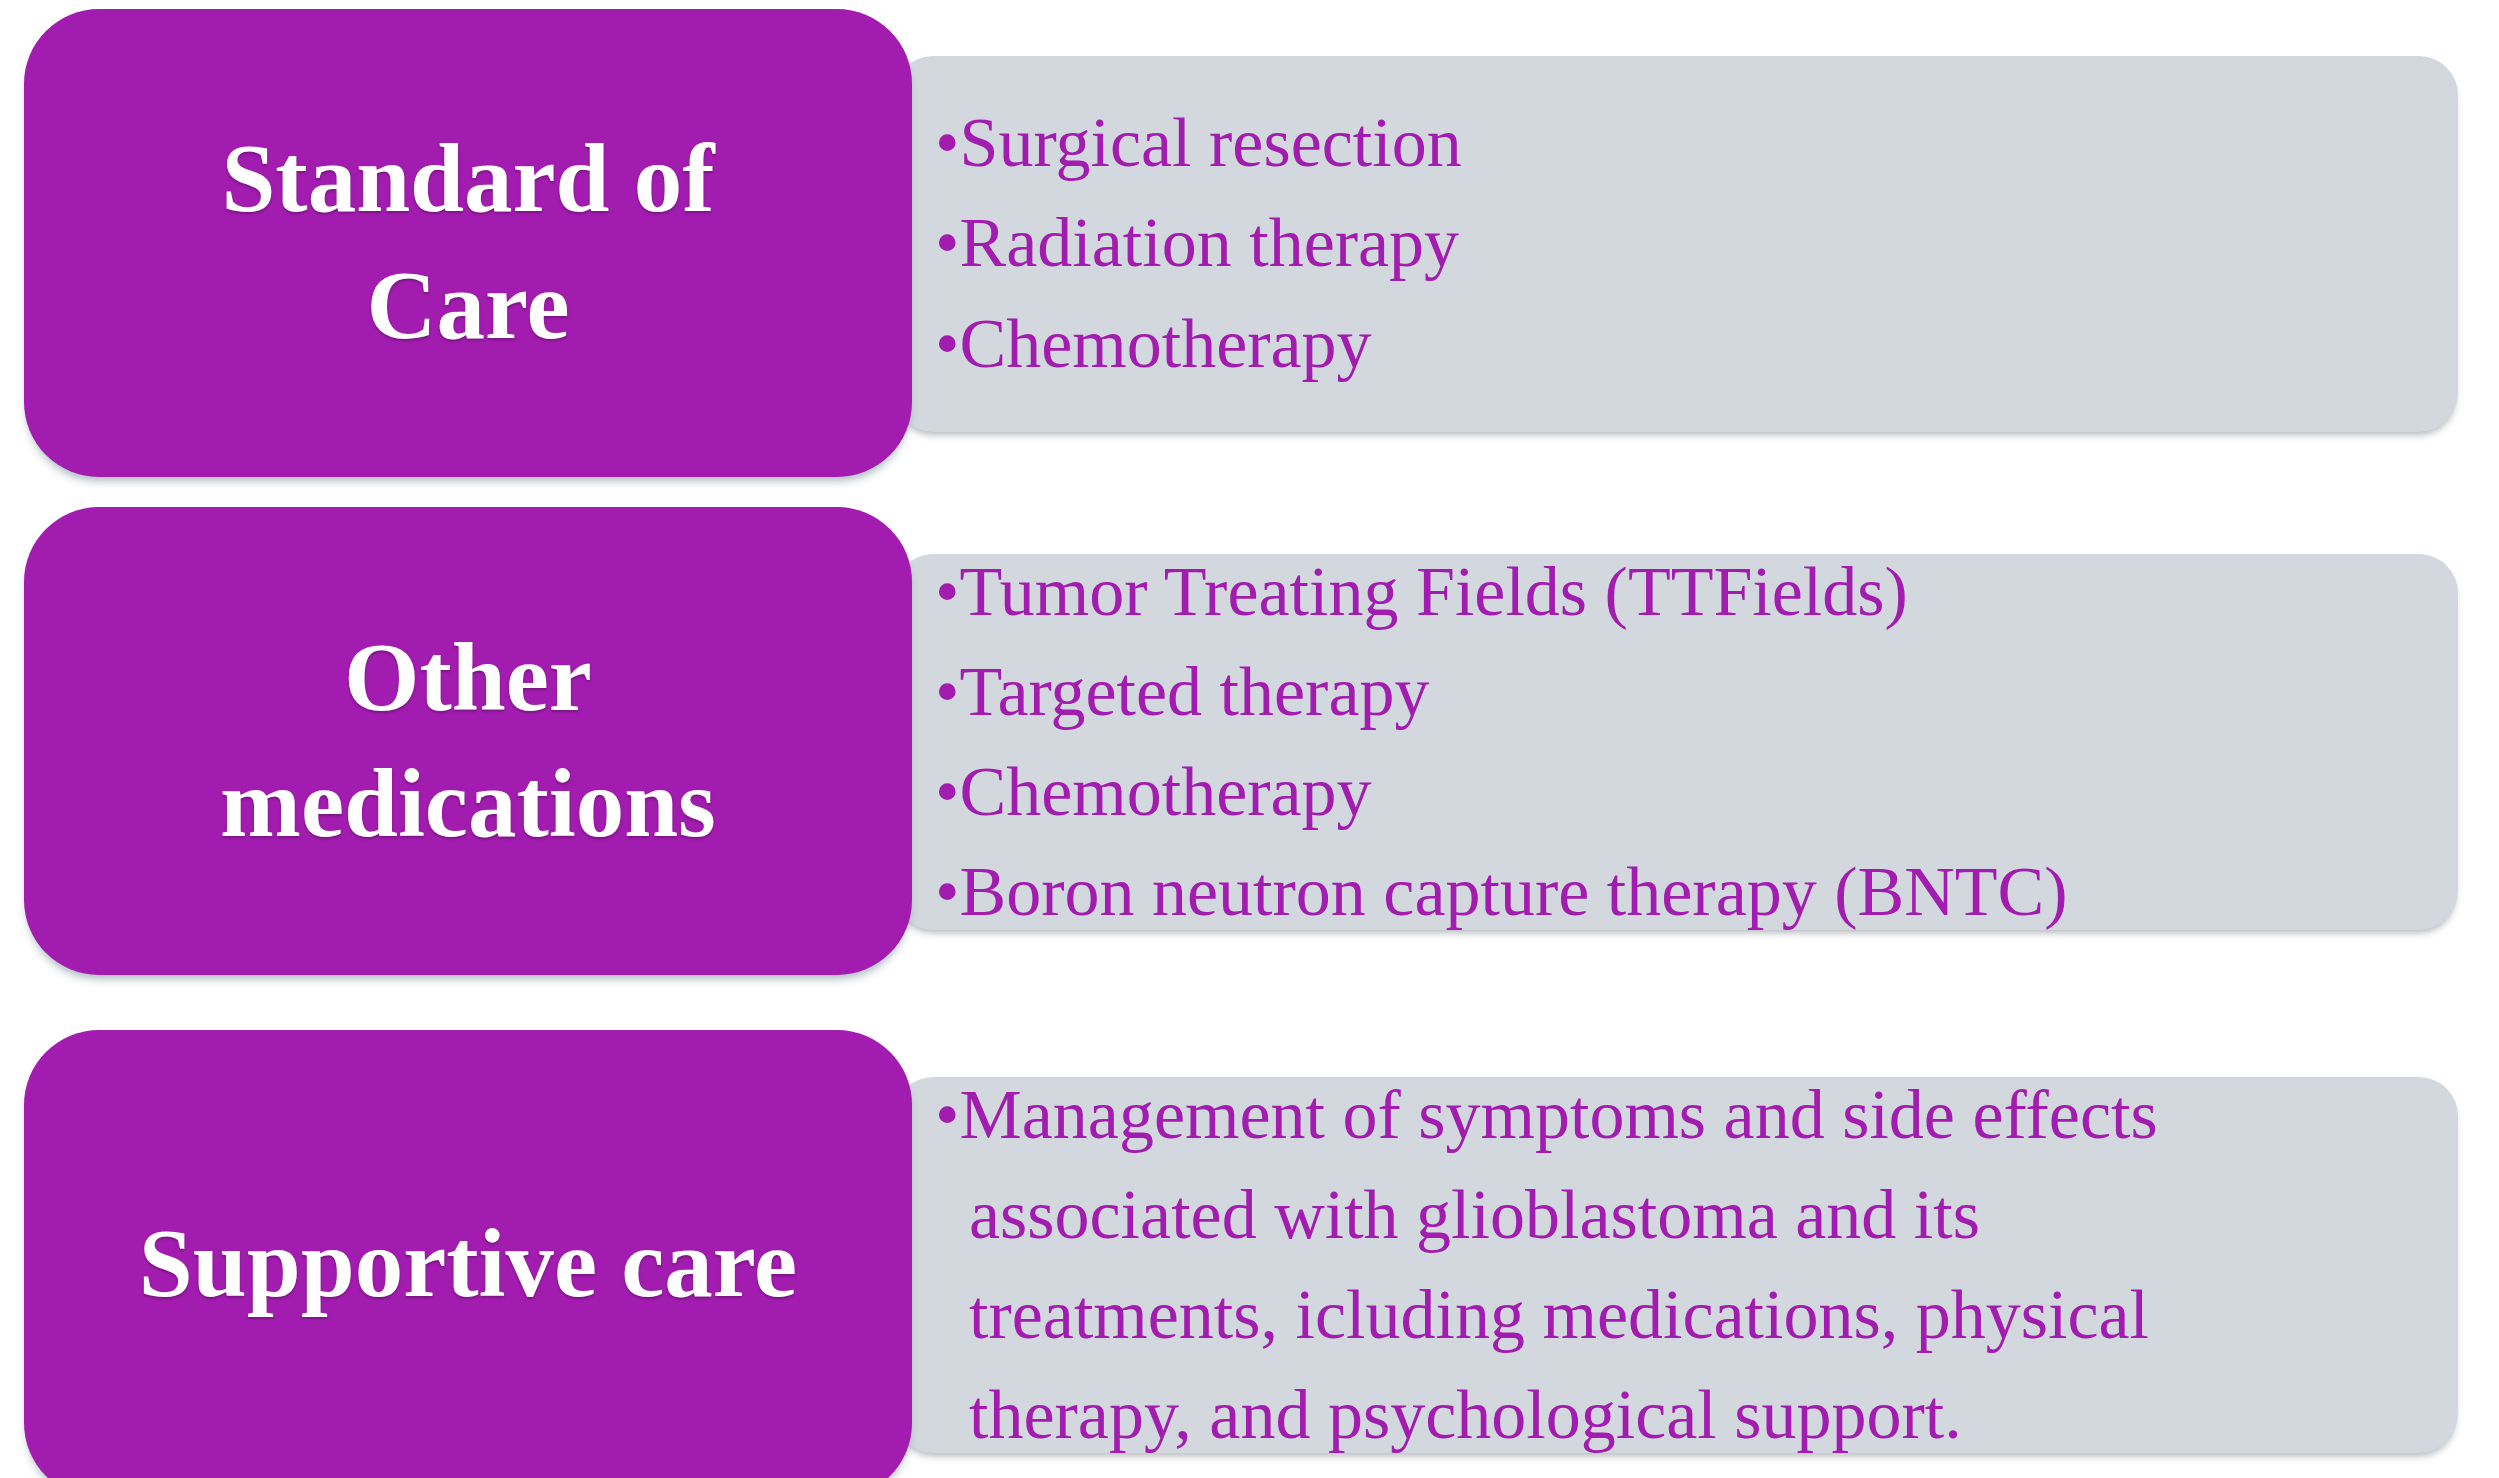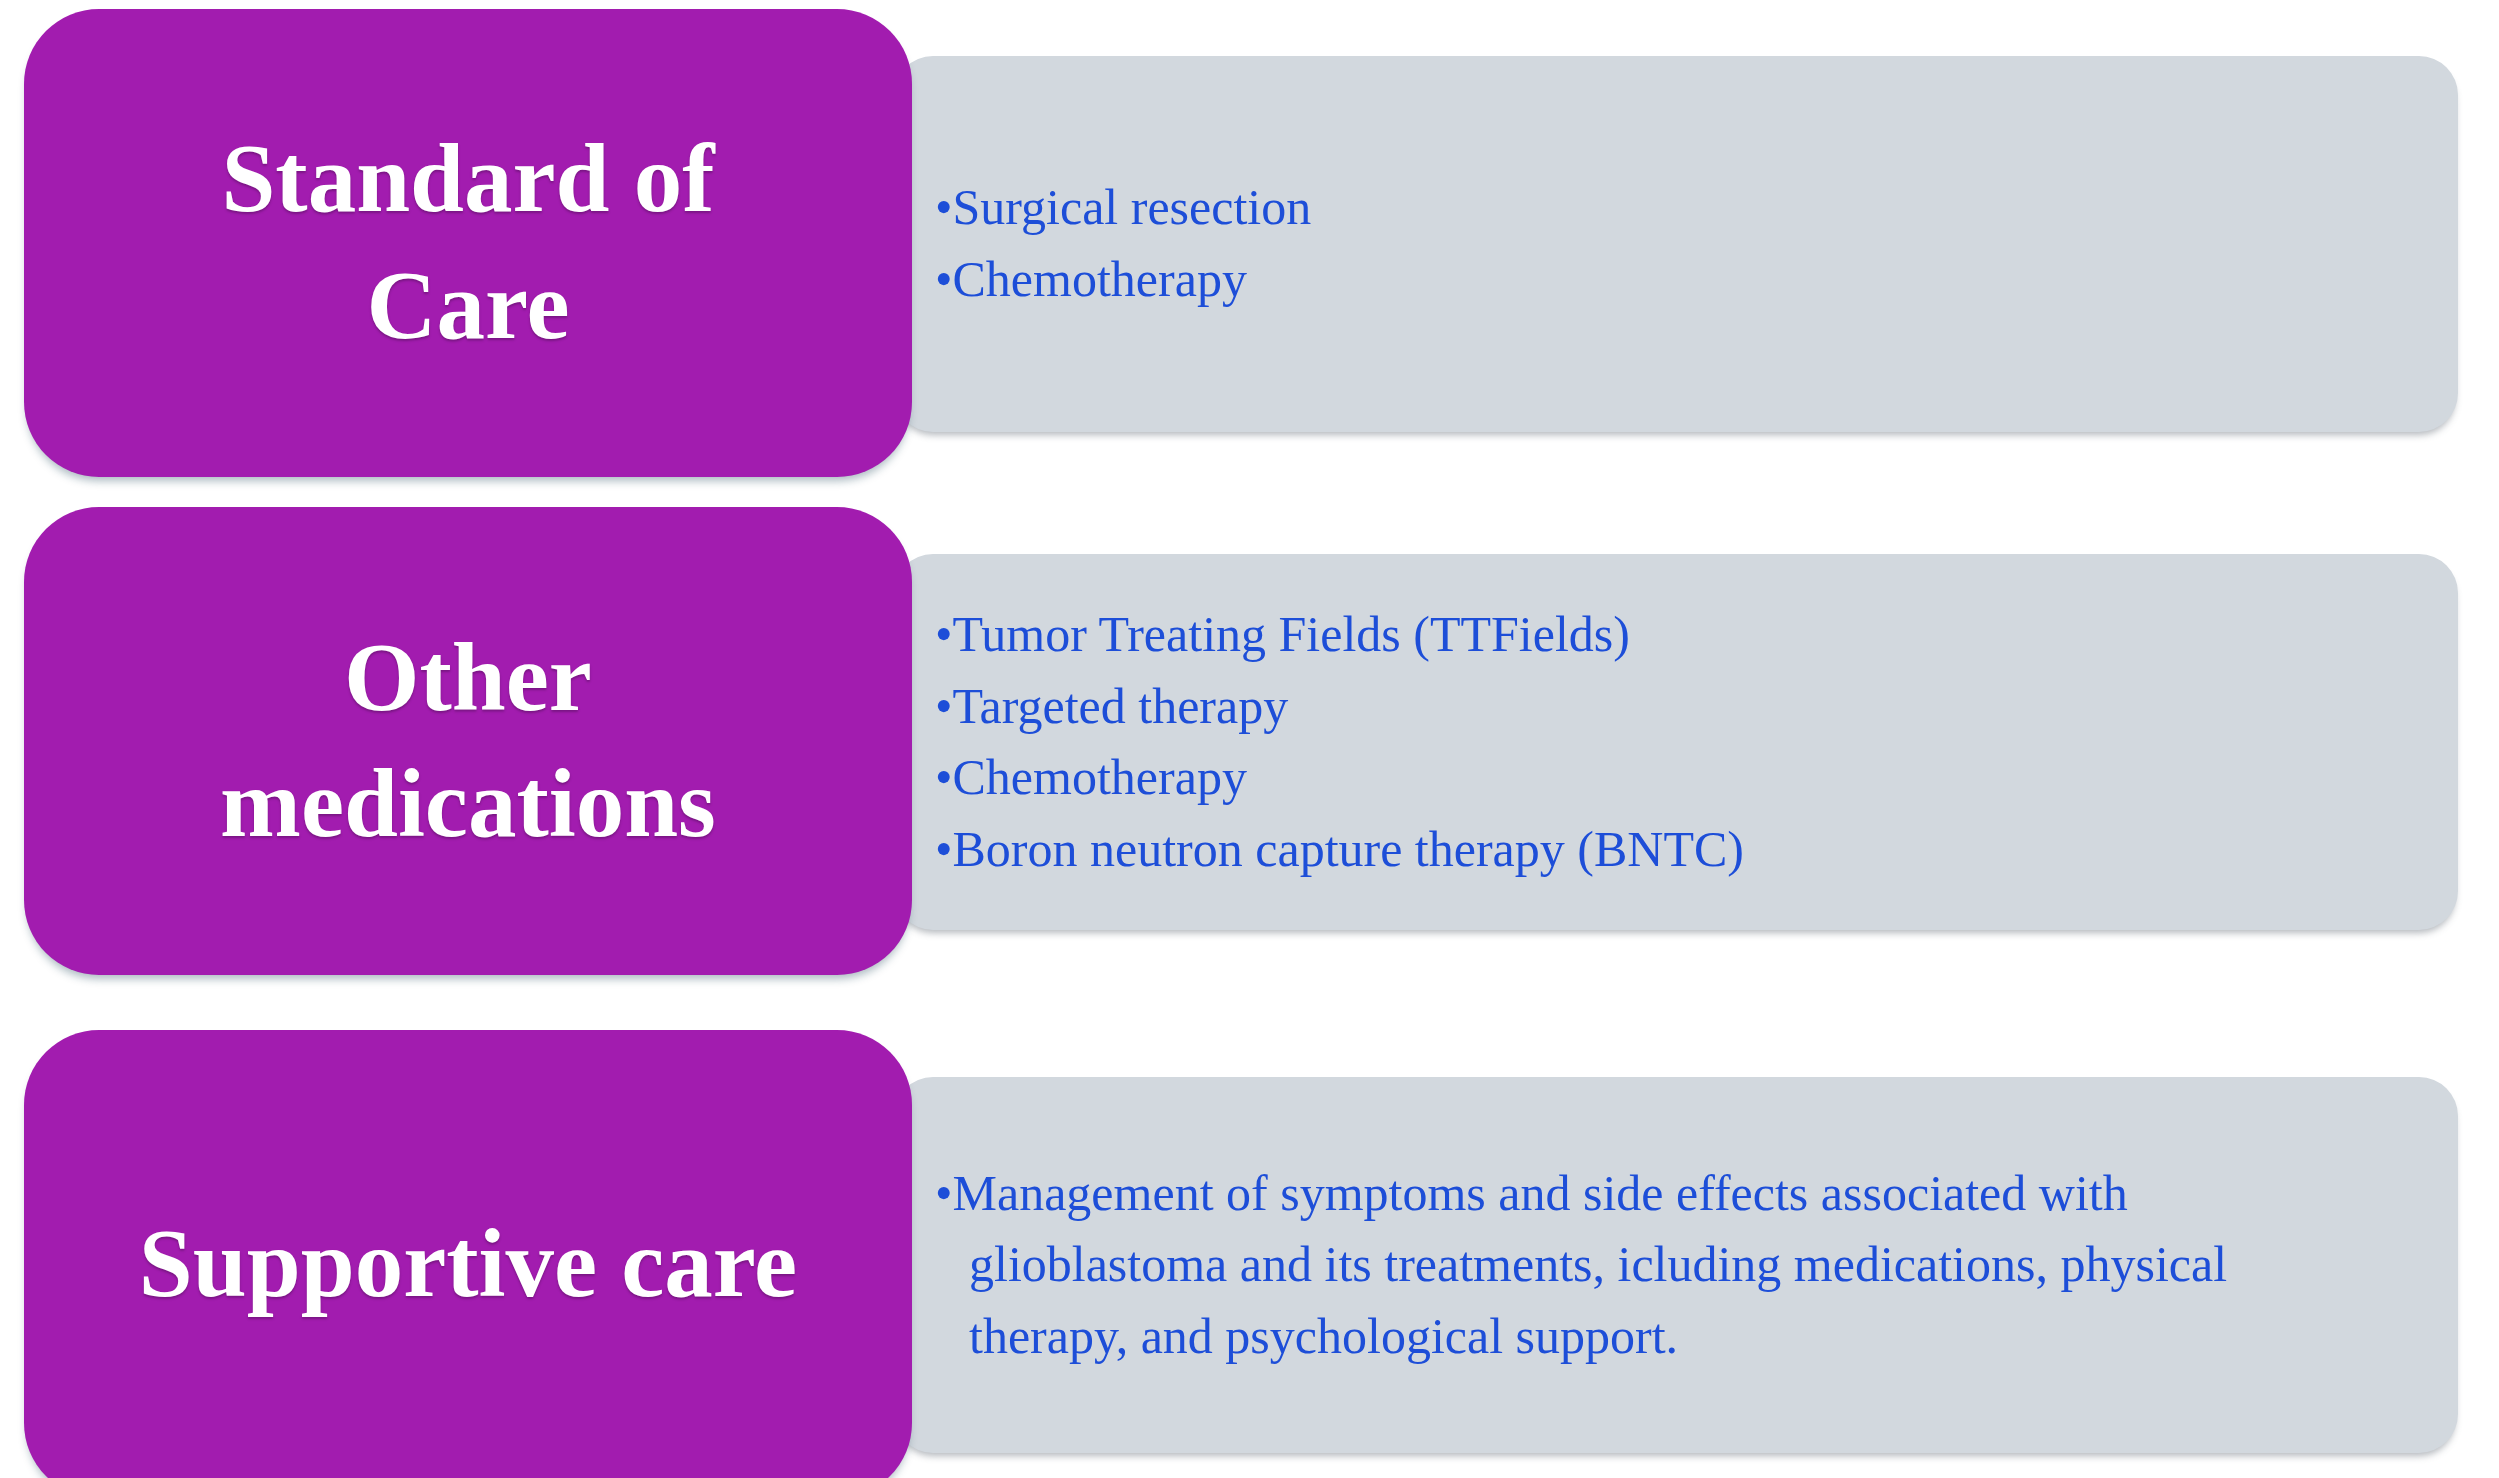--- a/index.html
+++ b/index.html
@@ -65,42 +65,43 @@
     color: #ffffff;
     font-weight: bold;
     font-size: 97px;
     line-height: 1.3;
     text-shadow: 0 1.7px 2.5px rgba(0,0,0,0.25);
   }
   ul.bullets {
     list-style: none;
     margin: 0;
     padding: 0;
-    font-size: 50px;
+    font-size: 70px;
     line-height: 1.43;
-    color: #1d4ed8;
+    color: #a21caf;
   }
   ul.bullets li {
     padding-left: 34px;
     text-indent: -34px;
     max-width: 1321px;
   }
   ul.bullets li::before {
     content: "\2022";
   }
 </style>
 </head>
 <body>
 
 <div class="canvas">
 
   <section class="row row-1">
     <div class="detail-box">
       <ul class="bullets">
           <li>Surgical resection</li>
+          <li>Radiation therapy</li>
           <li>Chemotherapy</li>
         </ul>
     </div>
     <div class="category-box">
       <span class="category-label">Standard of
 Care</span>
     </div>
   </section>
 
   <section class="row row-2">

